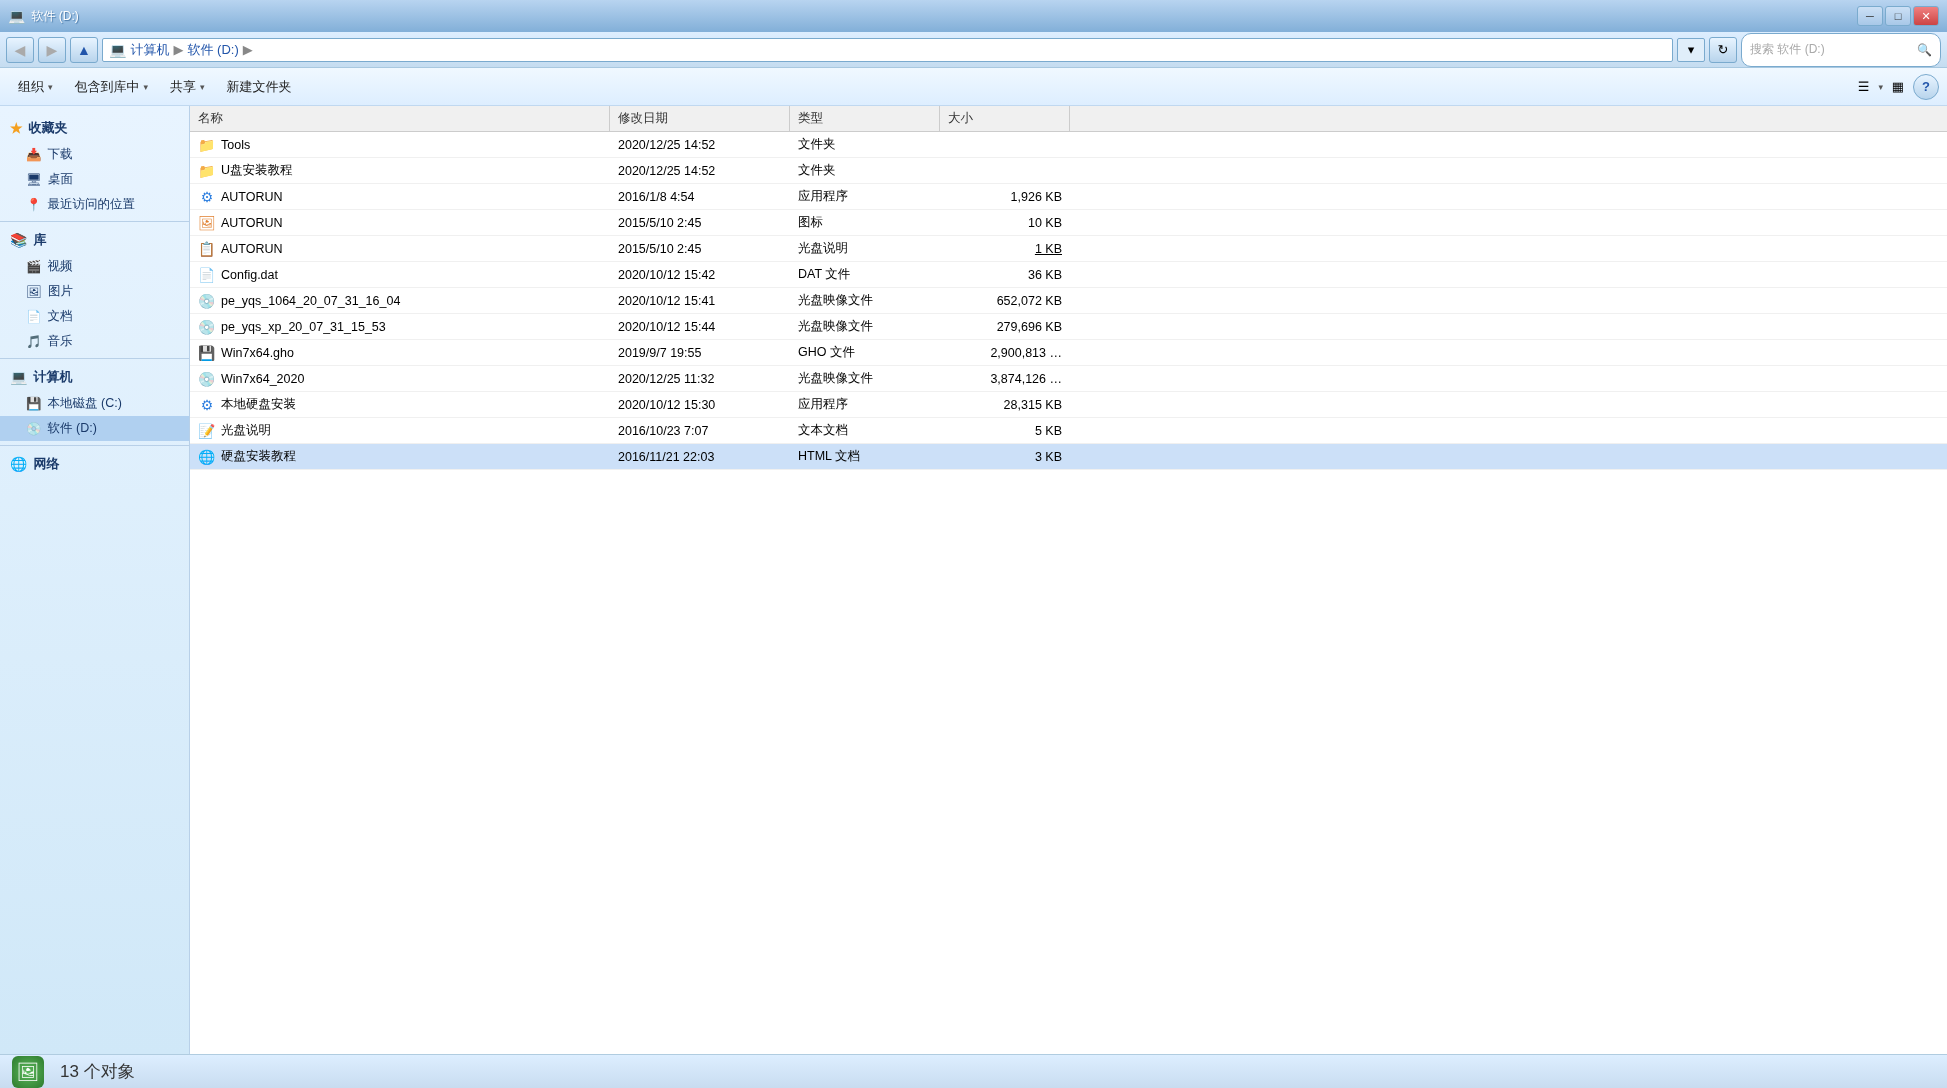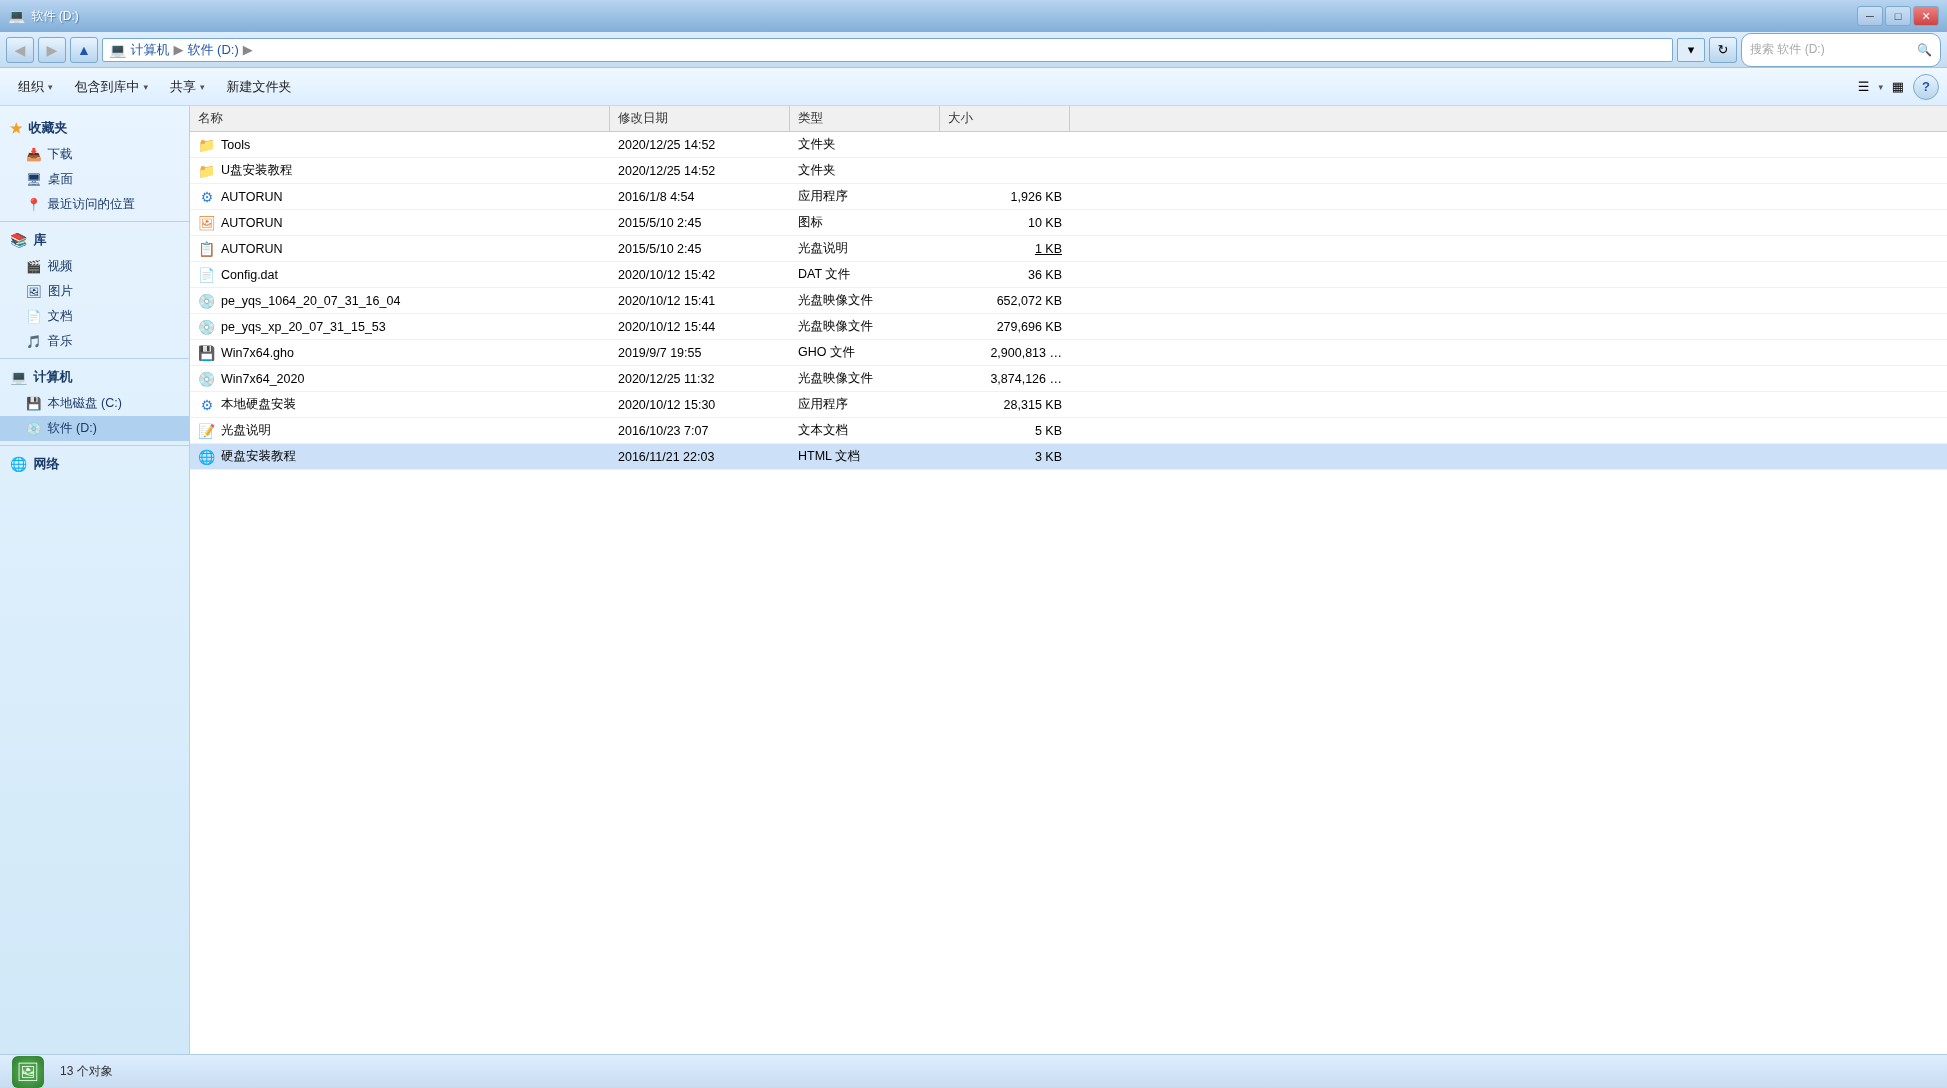--- a/index.html
+++ b/index.html
@@ -317,21 +317,21 @@
       height: 32px;
       background: radial-gradient(circle, #5cb85c, #2d7a2d);
       border-radius: 6px;
       display: flex;
       align-items: center;
       justify-content: center;
       color: #fff;
       font-size: 18px;
     }
     .status-text {
-      font-size: 12px;
+      font-size: 17px;
       color: #333;
     }
 
     
     ::-webkit-scrollbar { width: 14px; height: 14px; }
     ::-webkit-scrollbar-track { background: #f0f0f0; }
     ::-webkit-scrollbar-thumb { background: #b0c8e0; border: 2px solid #f0f0f0; border-radius: 4px; }
   </style>
 </head>
 <body>

